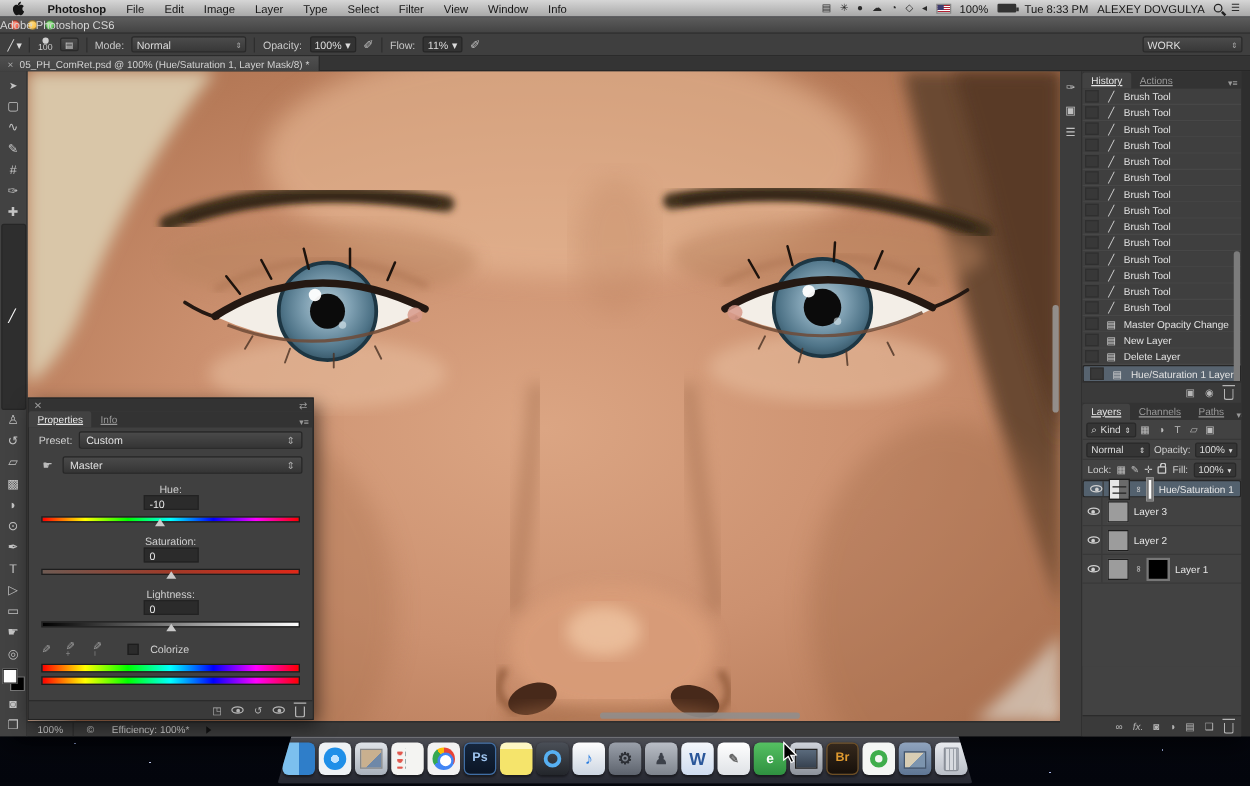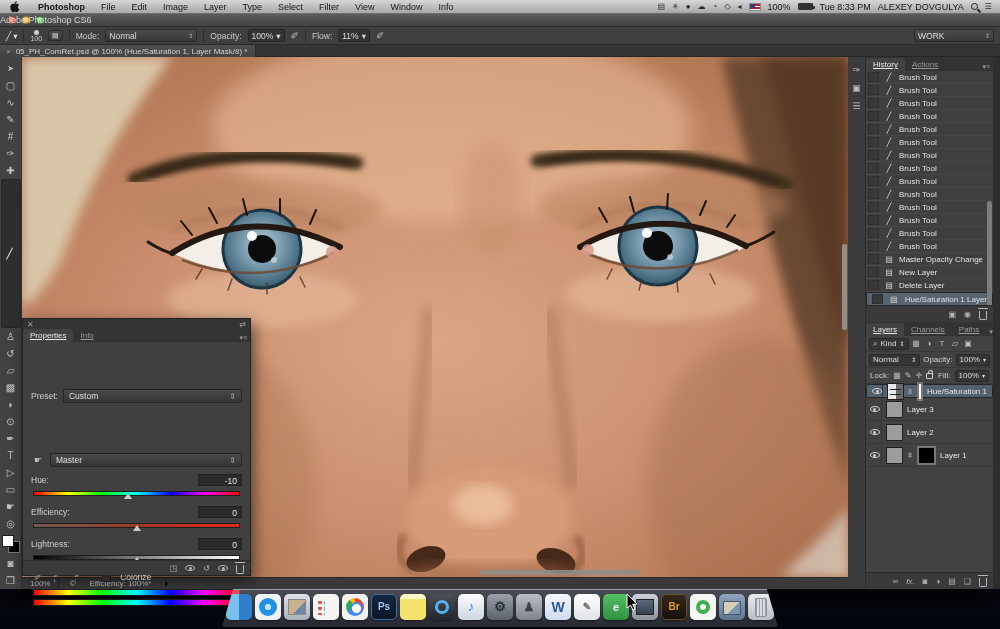--- a/index.html
+++ b/index.html
@@ -144,27 +144,27 @@
   
   .props { position:absolute; left:22px; top:304px; width:229px; height:258px; z-index:20;
     background:#404040; border:1px solid #222; box-shadow:3px 5px 14px rgba(0,0,0,.55); font-size:8.5px; color:#cfcfcf; }
   .props .drag { height:10px; background:#333; display:flex; align-items:center; justify-content:space-between; padding:0 4px; color:#9a9a9a; font-size:8px; }
   .props .tabs { height:13px; background:#333; display:flex; align-items:flex-end; }
   .props .head { display:flex; align-items:center; gap:5px; padding:6px 7px 4px; }
   .adjic { width:15px; height:12px; background:linear-gradient(90deg,#ddd 50%,#555 50%); border:1px solid #1c1c1c; position:relative; }
   .maskic { width:13px; height:12px; background:#2e2e2e; border:1px solid #1c1c1c; display:flex; align-items:center; justify-content:center; }
   .maskic::after { content:''; width:6px; height:6px; border-radius:50%; background:#cfcfcf; }
   .props .title { font-weight:bold; color:#e8e8e8; font-size:9px; }
-  .prow { display:flex; align-items:center; gap:5px; padding:3px 8px;margin-top:44px; }
+  .prow { display:flex; align-items:center; gap:5px; padding:3px 8px; }
   .sel { flex:1; background:linear-gradient(#4a4a4a,#353535); border:1px solid #262626; border-radius:2px; height:14px;
     display:flex; align-items:center; justify-content:space-between; padding:0 5px; color:#e0e0e0; }
   .sel .ud { font-size:8px; color:#aaa; }
   .handic { width:14px; text-align:center; color:#bbb; font-size:9px; }
-  .sliderlbl { display:flex; align-items:center; justify-content:space-between; padding:4px 8px 1px; }
-  .valbox { width:44px; height:12px; background:#2b2b2b; border:1px solid #222; color:#e8e8e8; text-align:right; padding:0 4px; font-size:8.5px; line-height:12px; }
+  .sliderlbl { display:flex; align-items:center; justify-content:space-between; padding:4px 8px 1px;flex-direction:column; }
+  .valbox { width:44px; height:12px; background:#2b2b2b; border:1px solid #222; color:#e8e8e8; padding:0 4px; font-size:8.5px; line-height:12px; }
   .track { position:relative; margin:2px 10px 3px; height:10px; }
   .trackbar { position:absolute; top:2px; left:0; right:0; height:5px; border:1px solid #1e1e1e; }
   .hue-g { background:linear-gradient(90deg,#f00,#ff0,#0f0,#0ff,#00f,#f0f,#f00); }
   .sat-g { background:linear-gradient(90deg,#6e5a52,#a03a28,#e02818); }
   .lgt-g { background:linear-gradient(90deg,#000,#fff); }
   .sl-thumb { position:absolute; top:4px; width:0; height:0; transform:translateX(-50%);
     border-left:4px solid transparent; border-right:4px solid transparent; border-bottom:6px solid #c9c9c9; }
   .droprow { display:flex; align-items:center; gap:9px; padding:6px 10px 4px; }
   .dropper { color:#9a9a9a; font-size:9px; display:inline-block; transform:rotate(90deg); }
   .chk { width:9px; height:9px; background:#2b2b2b; border:1px solid #1d1d1d; margin-left:10px; }
@@ -687,21 +687,21 @@
       </div>
       <div class="sliderlbl">
         <span>Hue:</span>
         <span class="valbox">-10</span>
       </div>
       <div class="track">
         <span class="trackbar hue-g"></span>
           <span class="sl-thumb" style="left:46%"></span>
       </div>
       <div class="sliderlbl">
-        <span>Efficiency:</span>
+        <span>Saturation:</span>
         <span class="valbox">0</span>
       </div>
       <div class="track">
         <span class="trackbar sat-g"></span>
           <span class="sl-thumb" style="left:50%"></span>
       </div>
       <div class="sliderlbl">
         <span>Lightness:</span>
         <span class="valbox">0</span>
       </div>

